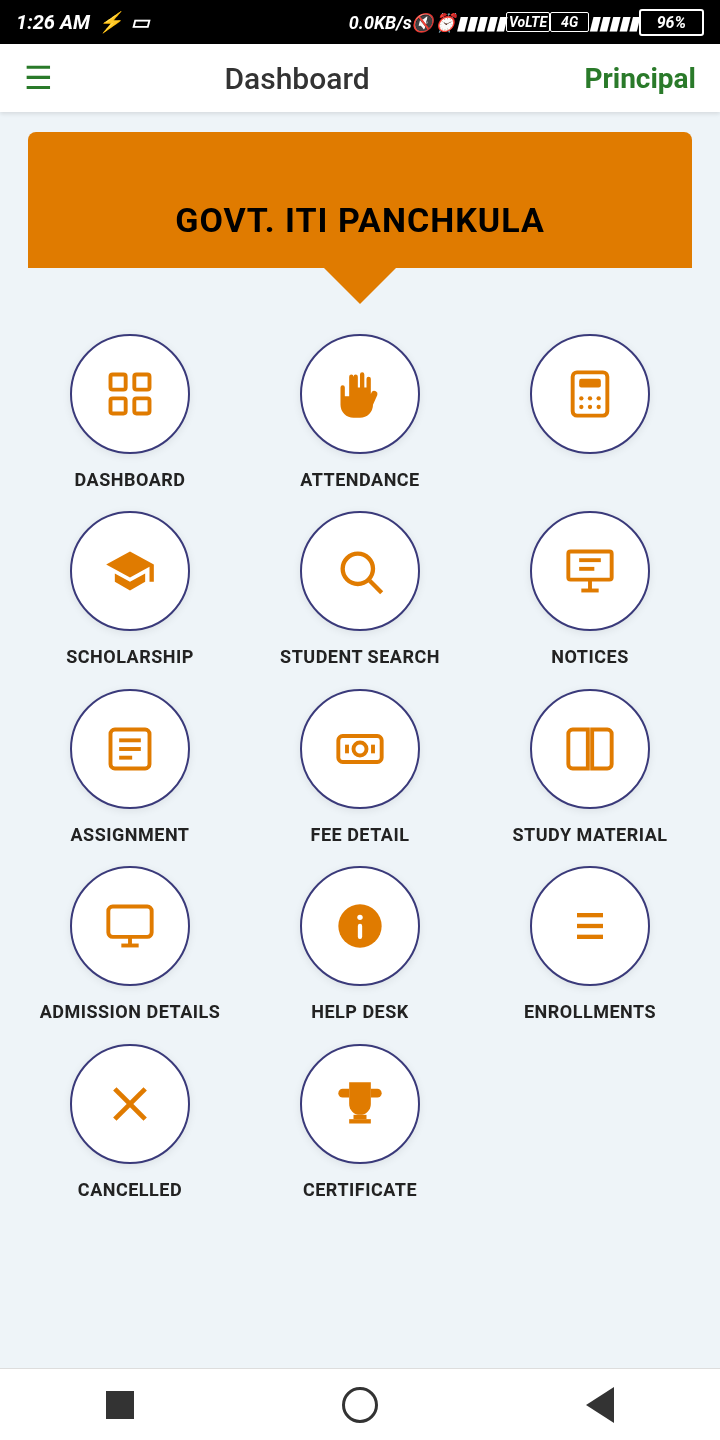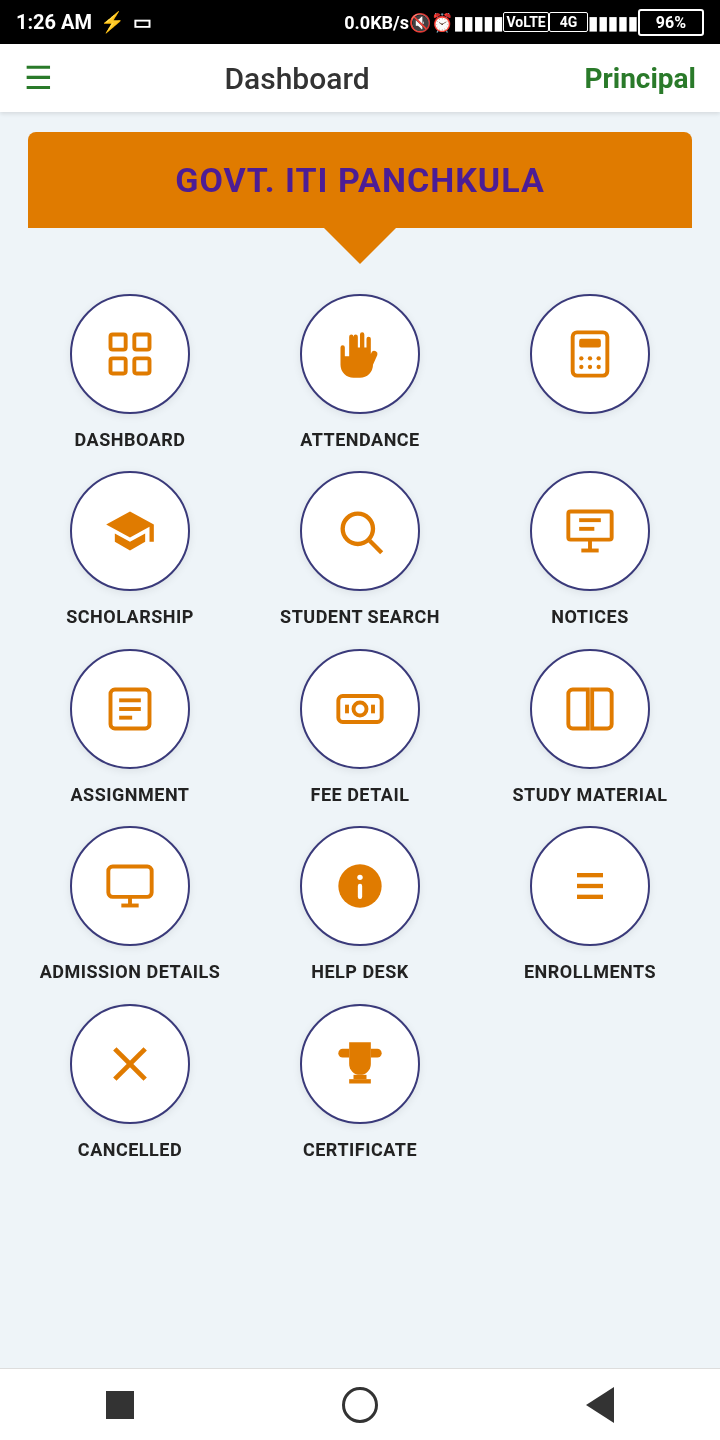--- a/index.html
+++ b/index.html
@@ -16,20 +16,21 @@
     .status-bar {
       background: #000;
       color: #fff;
       height: 44px;
       display: flex;
       align-items: center;
       justify-content: space-between;
       padding: 0 16px;
       font-size: 20px;
       font-weight: bold;
+      font-style: italic;
     }
     .status-left { display: flex; align-items: center; gap: 8px; }
     .status-right { display: flex; align-items: center; font-size: 18px; }
     .battery-box {
       border: 2px solid #fff;
       border-radius: 3px;
       padding: 2px 16px;
       font-size: 16px;
       display: flex; align-items: center;
     }
@@ -54,24 +55,25 @@
       margin: 0 28px;
       margin-top: 20px;
     }
     .banner {
       background: #e07b00;
       border-radius: 8px 8px 0 0;
       padding: 28px 20px;
       text-align: center;
     }
     .banner-text {
-      color: #4c1d95;
+      color: #000000;
       font-size: 34px;
       font-weight: bold;
       letter-spacing: 1px;
+      margin-top: 40px;
     }
     .banner-arrow {
       width: 0;
       height: 0;
       border-left: 36px solid transparent;
       border-right: 36px solid transparent;
       border-top: 36px solid #e07b00;
       margin: 0 auto;
     }
 

